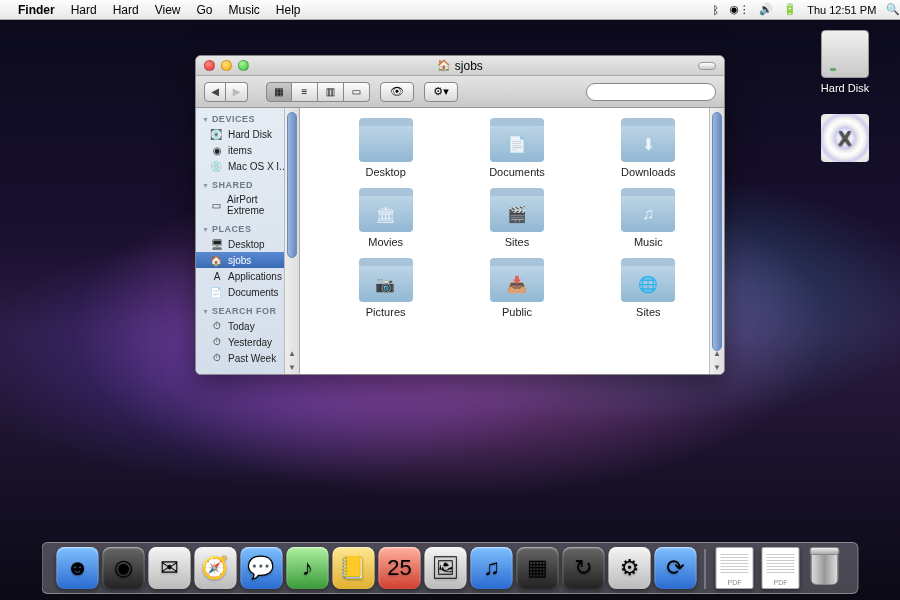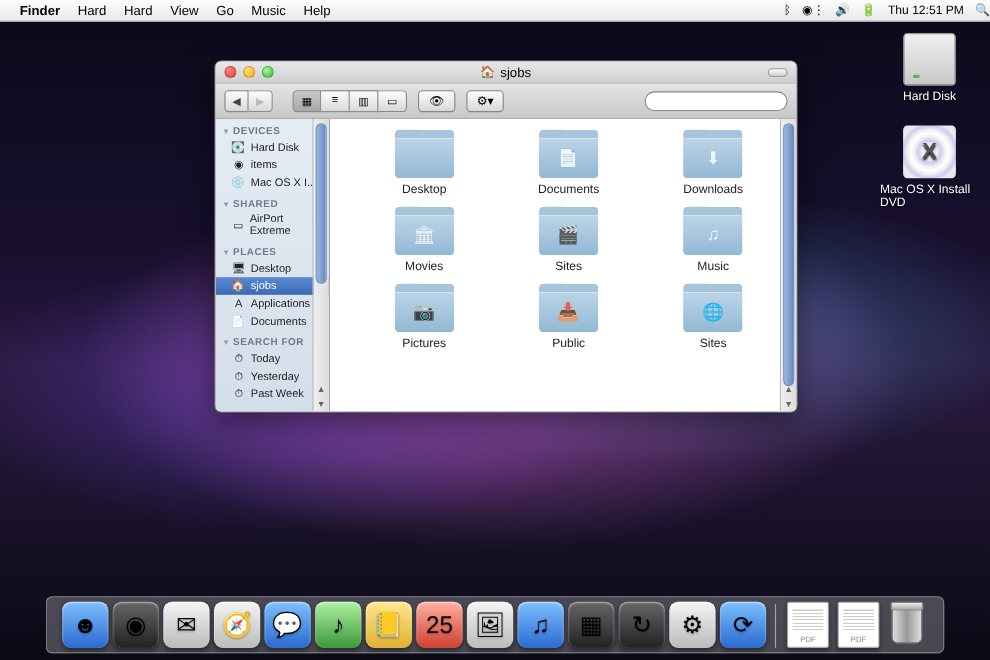--- a/index.html
+++ b/index.html
@@ -109,21 +109,20 @@
   </div>
 </div>
 
 <div class="desktop-icons">
   <div class="desktop-icon">
     <div class="dicon hd"></div>
     <span>Hard Disk</span>
   </div>
   <div class="desktop-icon">
     <div class="dicon dvd"></div>
-    <span>Mac OS X Install DVD</span>
   </div>
 </div>
 
 <div class="finder-window">
   <div class="titlebar">
     <div class="traffic">
       <span class="tred"></span>
       <span class="tyel"></span>
       <span class="tgrn"></span>
     </div>

